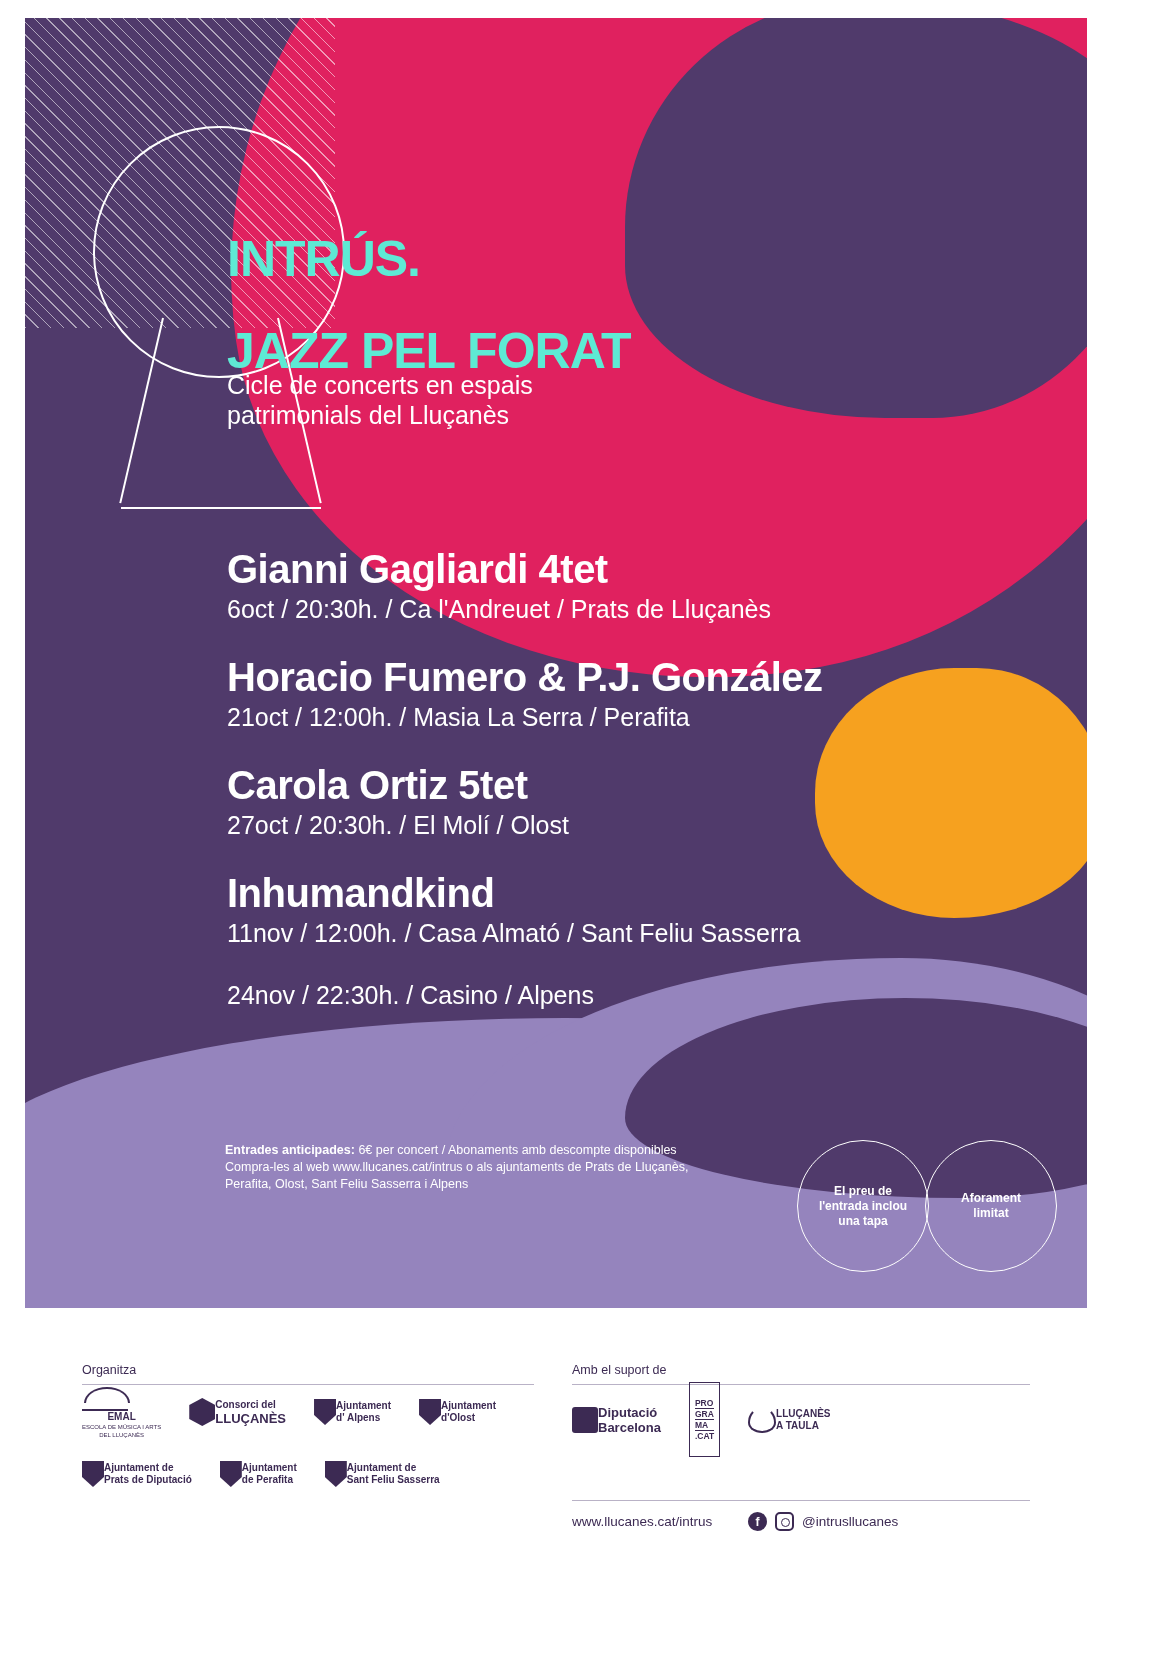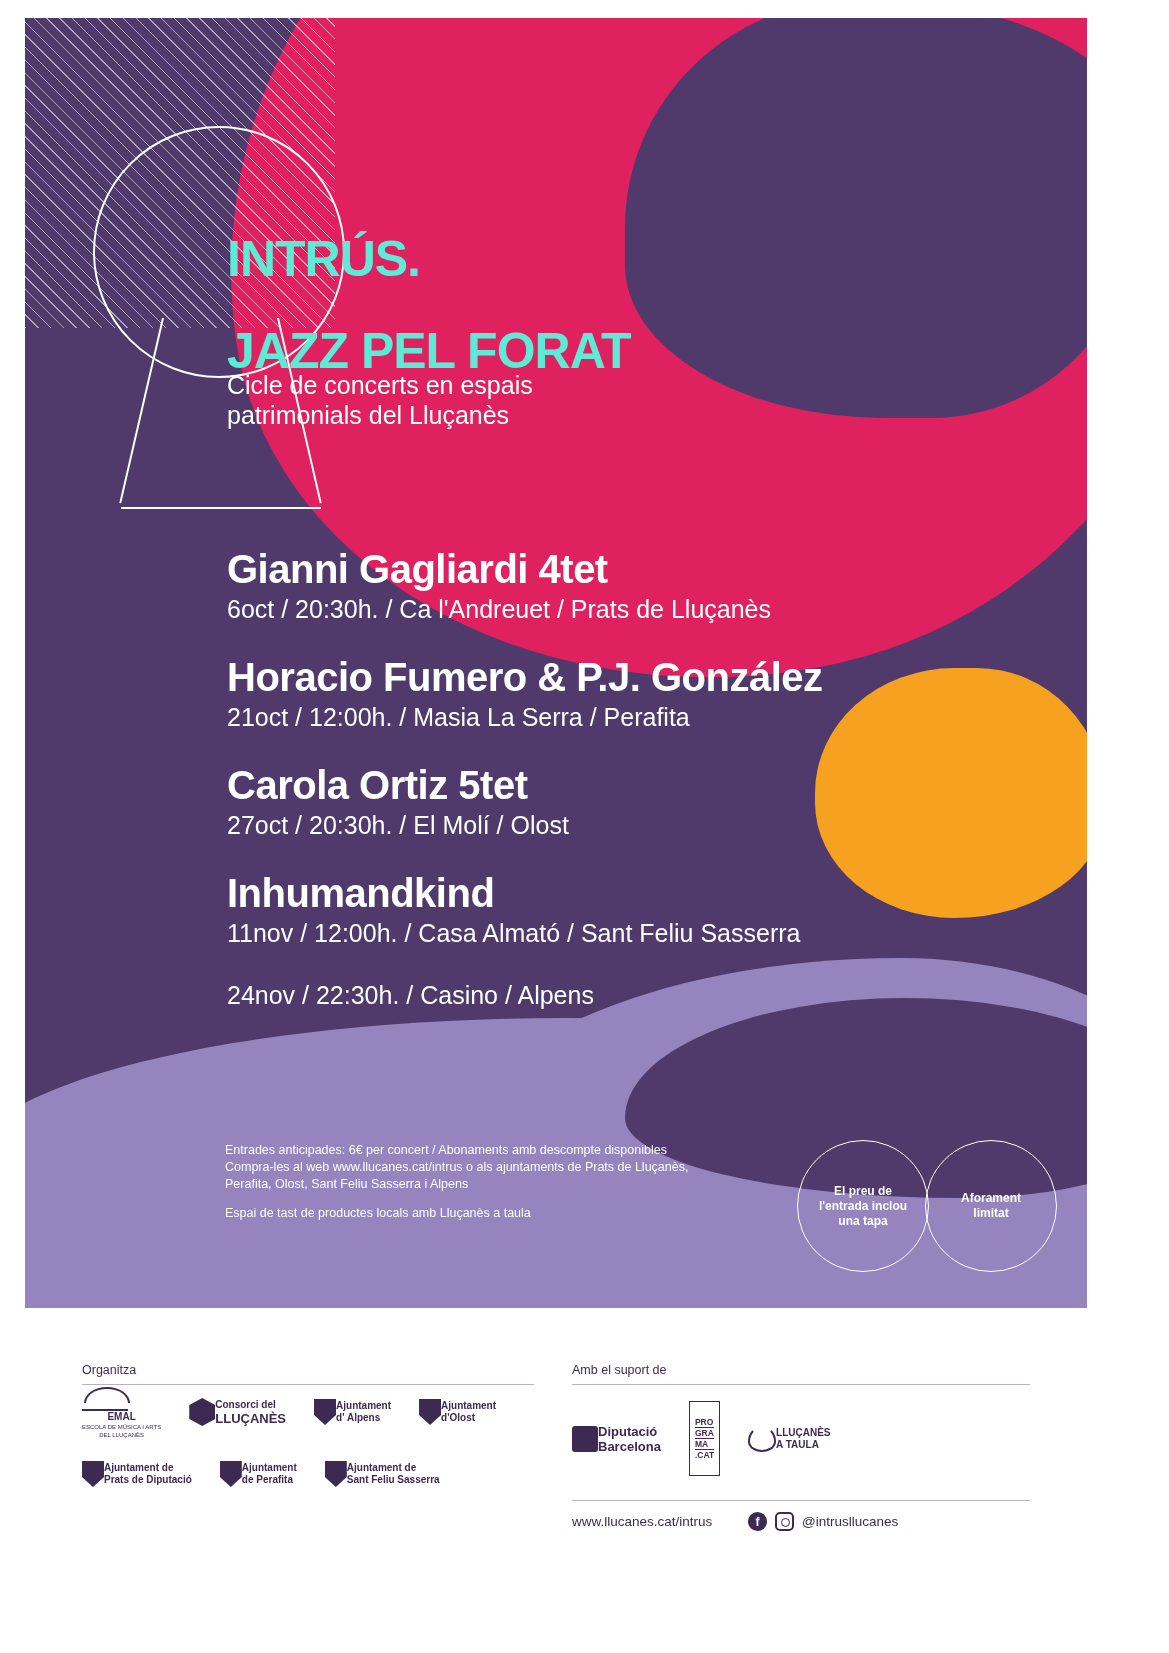--- a/index.html
+++ b/index.html
@@ -137,21 +137,21 @@
   
   .info {
     position: absolute;
     left: 200px; top: 1124px;
     width: 560px;
     color: #ffffff;
     font-size: 12.5px;
     line-height: 17px;
   }
   .info p { margin-bottom: 12px; }
-  .info b { font-weight: normal; }
+  .info b { font-weight: bold; }
 
   .badge {
     position: absolute;
     border: 1.5px solid #ffffff;
     border-radius: 50%;
     color: #ffffff;
     font-size: 12px;
     font-weight: bold;
     line-height: 15px;
     text-align: center;
@@ -305,23 +305,20 @@
         <div class="meta">24nov / 22:30h. / Casino / Alpens</div>
       </div>
     </div>
 
     <div class="info">
       <p>
         <b>Entrades anticipades:</b><span> 6€ per concert / Abonaments amb descompte disponibles</span><br>
         <span>Compra-les al web www.llucanes.cat/intrus o als ajuntaments de Prats de Lluçanès,</span><br>
         <span>Perafita, Olost, Sant Feliu Sasserra i Alpens</span>
       </p>
-      <p>
-        <span>Espai de tast de productes locals amb </span><b>Lluçanès a taula</b>
-      </p>
     </div>
 
     <div class="badge badge1">El preu de
 l'entrada inclou
 una tapa</div>
     <div class="badge badge2">Aforament
 limitat</div>
   </div>
 
   <div class="footer">
@@ -381,21 +378,21 @@
         <div class="logo">
           <div class="shield"></div>
           <div>
             <div class="txt-mid">Ajuntament de</div>
             <div class="txt-mid">Sant Feliu Sasserra</div>
           </div>
         </div>
       </div>
     </div>
 
-    <div class="support" style="top:83px;">
+    <div class="support" style="top:64px;">
       <div class="logo-row">
         <div class="logo">
           <div class="dipmark"></div>
           <div>
             <div class="txt-big">Diputació</div>
             <div class="txt-big">Barcelona</div>
           </div>
         </div>
         <div class="prog-box">
           <span>PRO</span>

